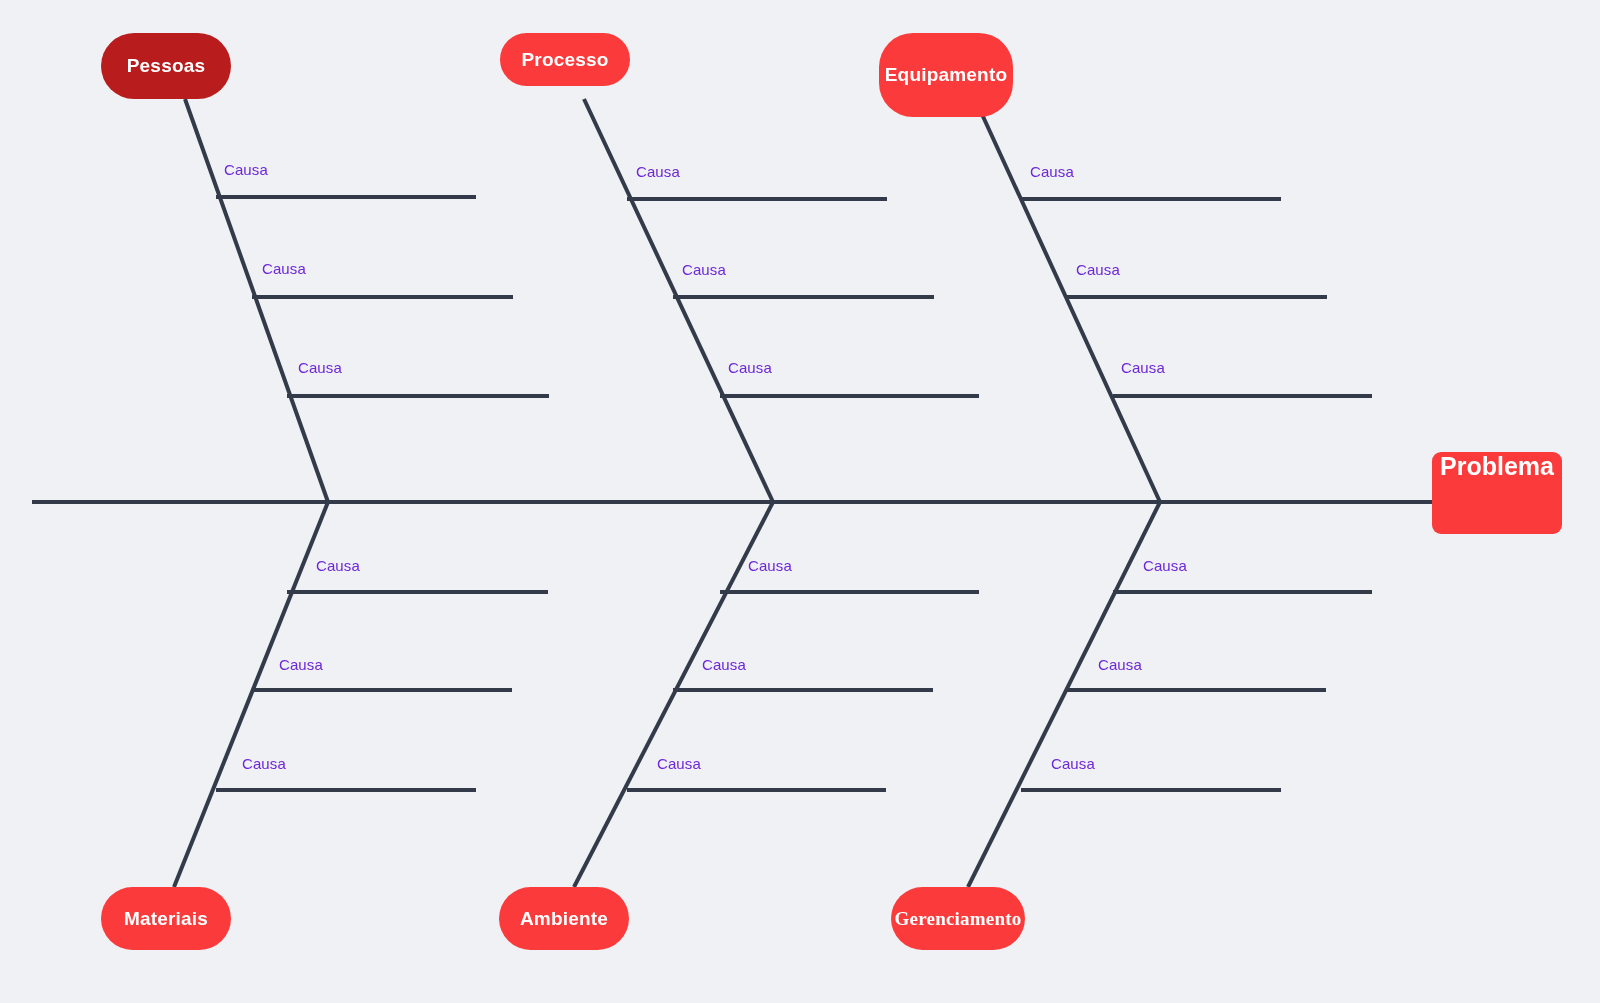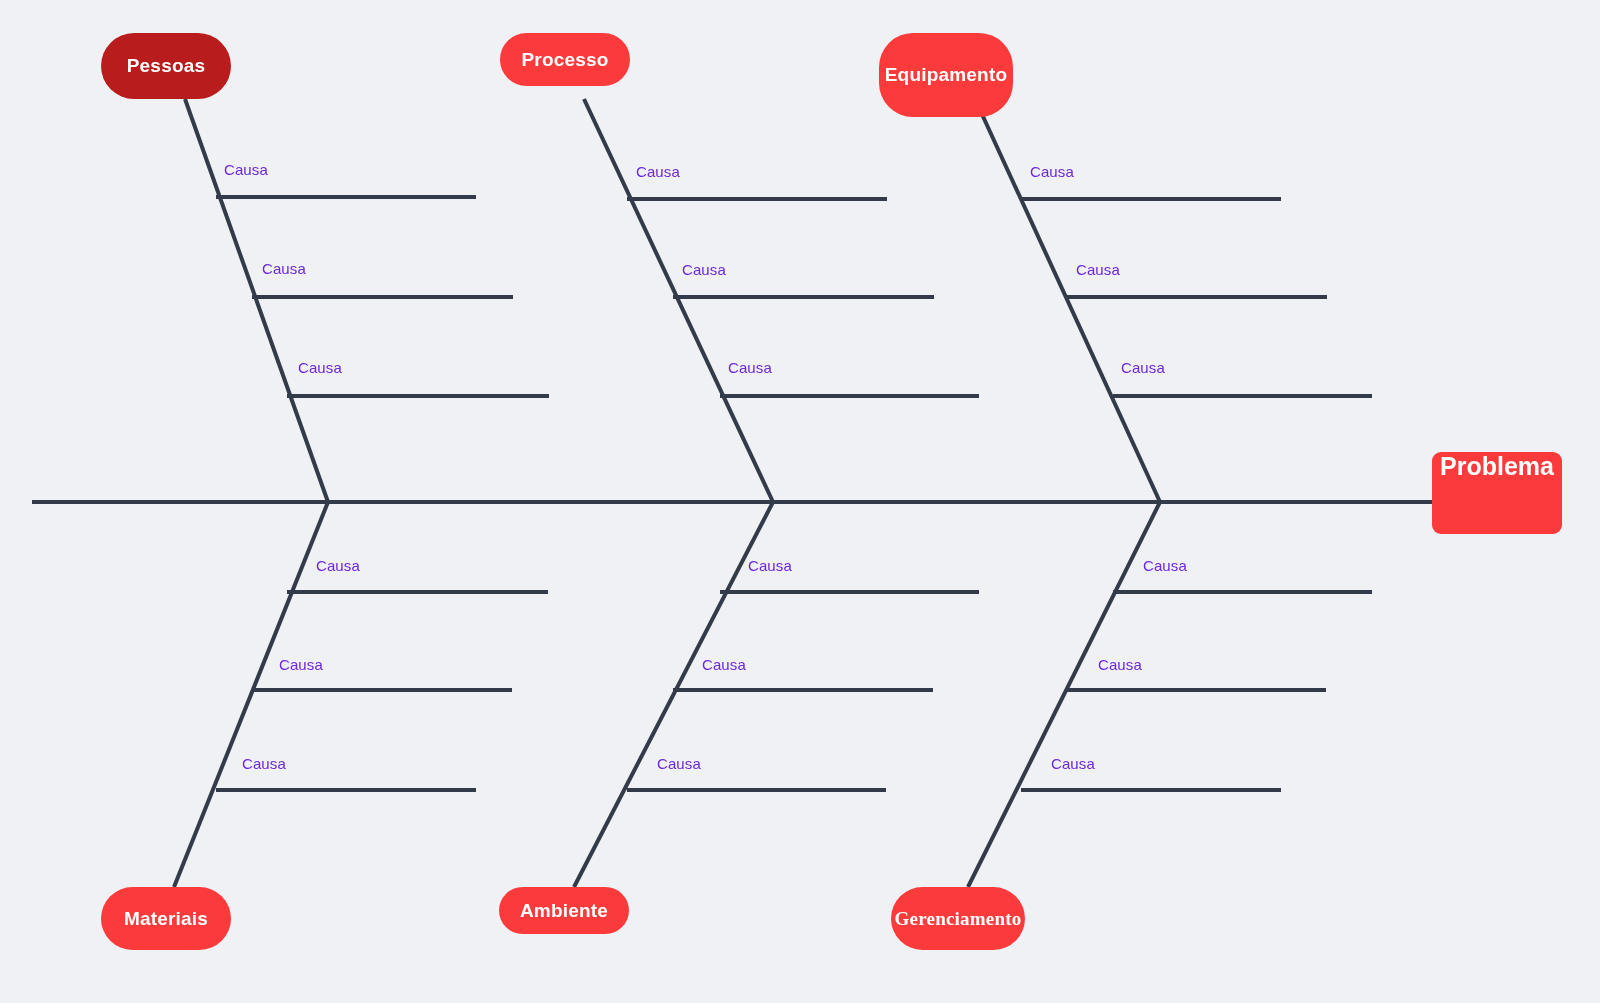--- a/index.html
+++ b/index.html
@@ -126,21 +126,21 @@
       </div>
       <div class="cat-pill" style="left: 500px; top: 33px; width: 130px; height: 53px; background: rgb(251, 59, 59);">
         <span>Processo</span>
       </div>
       <div class="cat-pill" style="left: 879px; top: 33px; width: 134px; height: 84px; background: rgb(251, 59, 59);">
         <span>Equipamento</span>
       </div>
       <div class="cat-pill" style="left: 101px; top: 887px; width: 130px; height: 63px; background: rgb(251, 59, 59);">
         <span>Materiais</span>
       </div>
-      <div class="cat-pill" style="left: 499px; top: 887px; width: 130px; height: 47px; background: rgb(251, 59, 59);">
+      <div class="cat-pill" style="left: 499px; top: 887px; width: 130px; height: 63px; background: rgb(251, 59, 59);">
         <span>Ambiente</span>
       </div>
       <div class="cat-pill" style="left: 891px; top: 887px; width: 134px; height: 63px; background: rgb(251, 59, 59); font-family: Liberation Serif, serif;">
         <span>Gerenciamento</span>
       </div>
     </div>
 
   <div class="problem-box" id="problem-box" style="left: 1432px; top: 452px; width: 130px; height: 82px; background: rgb(251, 59, 59); color: rgb(255, 255, 255);">
     <span>Problema</span>
   </div>

